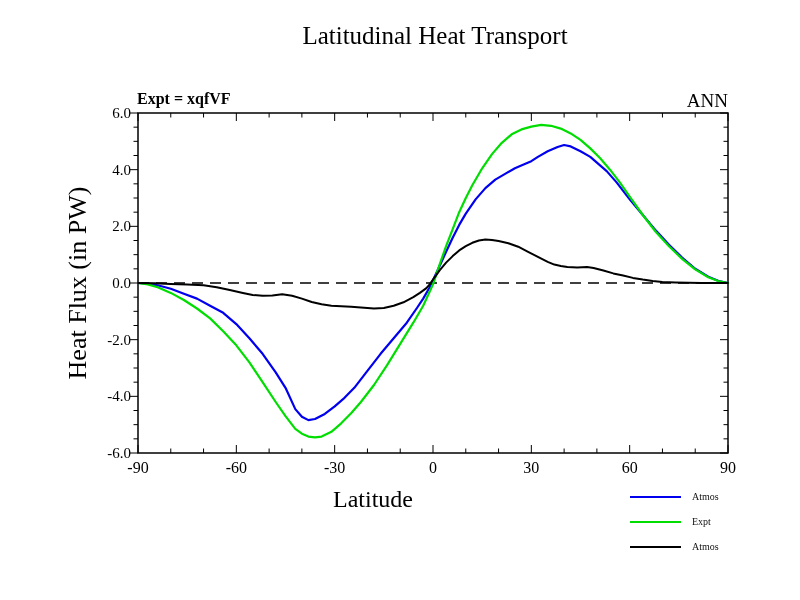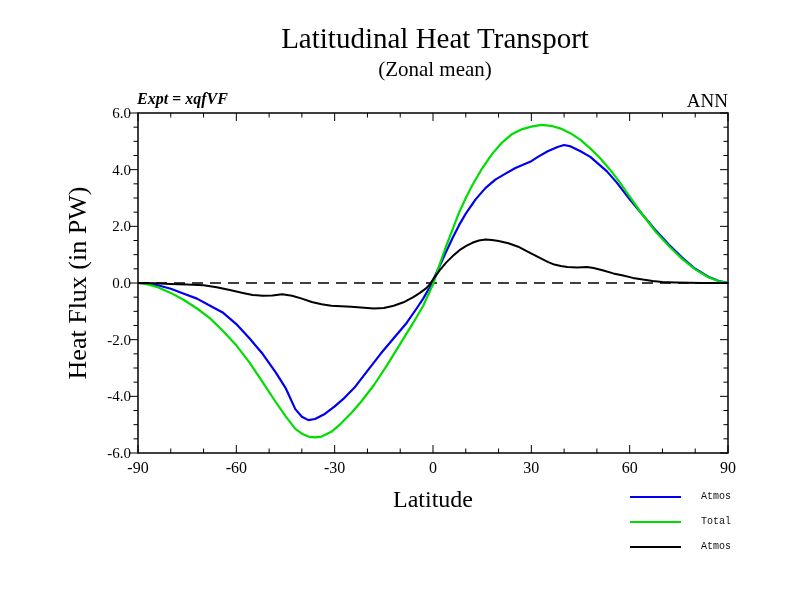--- a/index.html
+++ b/index.html
@@ -1,30 +1,30 @@
 <!DOCTYPE html>
 <html><head>
 <meta charset="utf-8">
 <style>
   html,body{margin:0;padding:0;background:#ffffff;}
   #canvas{position:relative;width:800px;height:600px;background:#ffffff;overflow:hidden;
           font-family:"Liberation Serif", serif;color:#000;}
   .abs{position:absolute;}
-  #title{left:135px;top:22px;width:600px;text-align:center;font-size:29px;}
+  #title{left:135px;top:22px;width:600px;text-align:center;font-size:25px;}
   #subtitle{left:135px;top:57px;width:600px;text-align:center;font-size:21px;}
   #timelabel{left:135px;top:84px;width:600px;text-align:center;font-size:16px;}
-  #exptlabel{left:137px;top:90px;font-size:16px;font-weight:bold;font-style:italic;}
+  #exptlabel{left:137px;top:90px;font-size:16px;font-weight:bold;}
   #seasonlabel{left:640px;top:90px;width:88px;text-align:right;font-size:19px;}
   #ylabel{left:-92px;top:268px;width:340px;height:30px;text-align:center;font-size:26px;
           transform:rotate(-90deg);}
-  #xlabel{left:333px;top:486px;width:200px;text-align:center;font-size:24px;}
+  #xlabel{left:333px;top:486px;width:200px;text-align:left;font-size:24px;}
   #legend{left:630px;top:490px;}
   .legend-row{display:flex;align-items:center;height:13px;margin-bottom:12px;}
   .legend-swatch{width:51px;height:2px;background:#000;}
-  .legend-label{margin-left:20px;font-family:Liberation Mono, monospace;font-size:10px;color:#111;}
+  .legend-label{margin-left:11px;font-family:Liberation Serif, serif;font-size:10px;color:#111;}
   svg{position:absolute;left:0;top:0;}
   svg text{font-family:"Liberation Serif", serif;fill:#000;}
 </style>
 </head>
 <body>
 
 <div id="canvas">
   <svg id="plot" width="800" height="600">
       <rect x="138" y="113" width="590" height="340" fill="none" stroke="#000" stroke-width="1.5"></rect>
       <line x1="138" y1="453" x2="138" y2="445" stroke="#000" stroke-width="1"></line>
@@ -129,33 +129,32 @@
       <text x="131" y="344.6666666666667" text-anchor="end" font-size="15px">-2.0</text>
       <text x="131" y="401.3333333333333" text-anchor="end" font-size="15px">-4.0</text>
       <text x="131" y="458" text-anchor="end" font-size="15px">-6.0</text>
       <line x1="138" y1="283" x2="728" y2="283" stroke="#000000" stroke-width="1.4" stroke-dasharray="11,7"></line>
       <polyline points="138.0,283.0 147.8,283.6 157.7,285.3 170.8,288.7 183.9,293.8 197.0,298.6 210.1,305.7 223.2,312.8 236.3,324.1 249.4,338.3 262.6,353.8 275.7,372.3 285.5,387.8 295.3,409.1 301.9,416.7 308.4,420.1 315.0,419.0 324.8,413.9 334.7,406.3 344.5,397.8 354.3,387.8 367.4,370.8 380.6,353.8 393.7,338.3 406.8,322.7 416.6,308.5 423.2,298.6 429.7,287.3 433.0,280.2 439.6,266.0 446.1,251.8 452.7,237.7 459.2,224.9 465.8,213.6 475.6,199.4 485.4,188.1 495.3,179.6 505.1,173.9 514.9,168.3 524.8,164.0 531.3,161.2 537.9,156.9 547.7,151.3 557.6,147.0 564.1,145.0 570.7,146.4 580.5,151.3 590.3,156.9 596.9,162.6 606.7,171.1 616.6,182.4 629.7,199.4 642.8,215.0 655.9,230.6 669.0,244.8 682.1,257.5 695.2,268.8 708.3,276.8 718.2,280.7 728.0,283.0" fill="none" stroke="#0000ee" stroke-width="2.2" stroke-linejoin="round" stroke-linecap="round"></polyline>
       <polyline points="138.0,283.0 147.8,284.4 157.7,287.3 170.8,292.9 183.9,300.0 197.0,308.5 210.1,318.4 223.2,331.2 236.3,345.3 249.4,362.3 262.6,382.2 275.7,402.0 285.5,416.2 295.3,428.9 301.9,433.7 308.4,436.6 315.0,437.4 321.6,436.6 331.4,431.8 341.2,423.3 351.1,413.3 360.9,402.0 374.0,385.0 387.1,365.2 400.2,343.9 413.3,322.7 423.2,305.7 429.7,291.5 433.0,284.4 439.6,264.6 446.1,246.2 452.7,229.2 459.2,212.2 465.8,198.0 472.3,185.3 482.2,168.3 492.0,154.1 501.8,142.8 511.7,134.3 521.5,129.4 531.3,126.6 541.2,124.9 551.0,125.8 560.8,128.6 570.7,133.4 580.5,139.9 590.3,148.4 600.2,158.3 610.0,169.7 619.8,182.4 629.7,196.6 642.8,215.0 655.9,232.0 669.0,246.2 682.1,258.9 695.2,269.4 708.3,277.3 718.2,281.0 728.0,283.0" fill="none" stroke="#00dd00" stroke-width="2.2" stroke-linejoin="round" stroke-linecap="round"></polyline>
       <polyline points="138.0,283.0 154.4,283.3 170.8,283.9 187.2,284.4 203.6,285.3 216.7,287.3 229.8,290.1 242.9,292.9 252.7,294.9 262.6,295.8 272.4,295.5 282.2,294.3 292.1,295.8 301.9,298.6 311.7,302.0 321.6,304.3 331.4,305.7 341.2,306.2 351.1,306.8 360.9,307.6 374.0,308.5 383.8,307.9 393.7,305.7 403.5,302.3 413.3,297.2 419.9,292.9 426.4,288.1 429.7,284.4 433.0,279.6 439.6,270.3 446.1,262.6 452.7,256.1 459.2,250.4 465.8,246.2 472.3,242.8 478.9,240.5 485.4,239.6 492.0,239.9 498.6,241.1 508.4,243.3 518.2,246.7 528.1,251.8 537.9,256.9 547.7,261.8 554.3,264.6 560.8,266.0 567.4,266.9 577.2,267.4 587.1,267.1 593.6,268.0 603.4,270.5 613.3,273.4 623.1,275.6 632.9,277.9 642.8,279.6 652.6,281.0 662.4,281.9 675.6,282.4 688.7,282.7 701.8,283.0 714.9,283.0 728.0,283.0" fill="none" stroke="#000000" stroke-width="2" stroke-linejoin="round" stroke-linecap="round"></polyline>
     </svg>
 
   <div class="abs" id="title">Latitudinal Heat Transport</div>
-  <div class="abs" id="subtitle">(Zonal mean)</div>
   <div class="abs" id="exptlabel">Expt = xqfVF</div>
   <div class="abs" id="seasonlabel">ANN</div>
   <div class="abs" id="ylabel">Heat Flux (in PW)</div>
   <div class="abs" id="xlabel">Latitude</div>
 
   <div class="abs" id="legend">
     <div class="legend-row">
       <span class="legend-swatch" style="background: rgb(0, 0, 238);"></span>
       <span class="legend-label">Atmos</span>
     </div>
     <div class="legend-row">
       <span class="legend-swatch" style="background: rgb(0, 221, 0);"></span>
-      <span class="legend-label">Total</span>
+      <span class="legend-label">Expt</span>
     </div>
     <div class="legend-row">
       <span class="legend-swatch" style="background: rgb(0, 0, 0);"></span>
       <span class="legend-label">Atmos</span>
     </div>
   </div>
 </div>
 
 </body></html>

